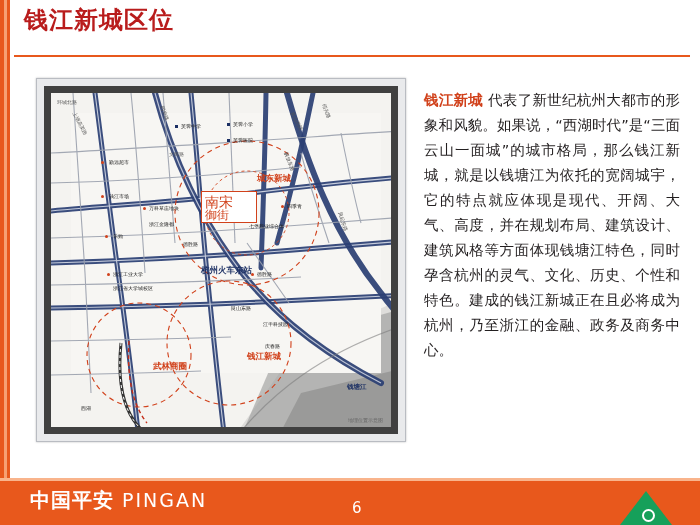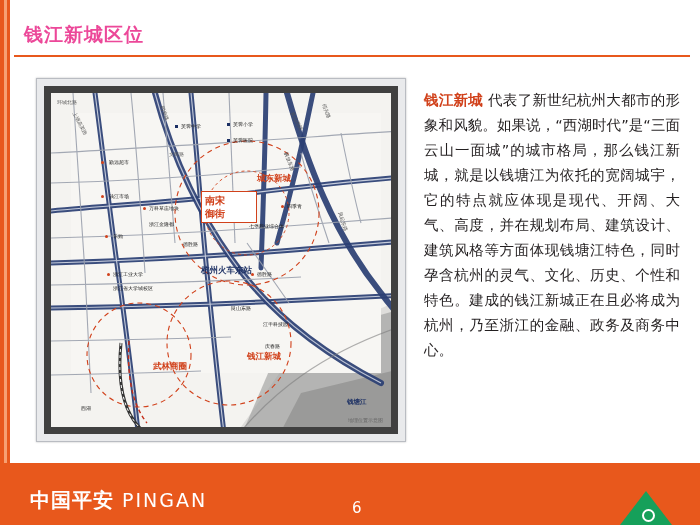--- a/index.html
+++ b/index.html
@@ -17,22 +17,22 @@
     position:absolute;left:0;top:0;width:10px;height:525px;
     background:#e8581c;
   }
   .left-bar-inner{
     position:absolute;left:4px;top:0;width:3px;height:525px;
     background:#f7a072;
   }
 
   
   .title{
-    position:absolute;left:24px;top:22px;
-    font-size:19px;font-weight:bold;color:#ec4899;
+    position:absolute;left:24px;top:4px;
+    font-size:24px;font-weight:bold;color:#b91c1c;
     letter-spacing:1px;
   }
   .title-rule{
     position:absolute;left:14px;top:55px;width:676px;height:2px;
     background:#e8581c;
   }
 
   
   .map-panel{
     position:absolute;left:36px;top:78px;width:368px;height:362px;
@@ -55,47 +55,47 @@
     letter-spacing:1px;
     pointer-events:none;
   }
 
   
   .mlab{position:absolute;font-size:5px;color:#222;white-space:nowrap;}
   .mlab.gray{color:#555;}
   .mlab.rot{transform-origin:left top;}
   .mlab-b{position:absolute;font-size:8.5px;font-weight:bold;color:#d1411b;white-space:nowrap;}
   .mlab-b2{position:absolute;font-size:8.5px;font-weight:bold;color:#1b2f63;white-space:nowrap;}
-  .mlab-m{position:absolute;font-size:6.5px;font-weight:bold;color:#1b2f63;white-space:nowrap;margin-top:15px;}
+  .mlab-m{position:absolute;font-size:6.5px;font-weight:bold;color:#1b2f63;white-space:nowrap;}
   .mdot{position:absolute;width:3px;height:3px;background:#d1411b;border-radius:50%;}
   .msq{position:absolute;width:3px;height:3px;background:#1b2f63;}
   .corner-note{position:absolute;right:8px;bottom:4px;font-size:5px;color:#666;}
 
   .logo-box{
     position:absolute;left:150px;top:98px;width:54px;height:30px;
     border:1.5px solid #d1411b;background:#fff;
   }
   .logo-box .lg1{
-    position:absolute;left:3px;top:2px;font-size:10px;font-weight:bold;color:#d1411b;letter-spacing:0px;
+    position:absolute;left:3px;top:2px;font-size:14px;font-weight:normal;color:#d1411b;letter-spacing:0px;
   }
   .logo-box .lg2{
-    position:absolute;left:3px;top:15px;font-size:10px;font-weight:bold;color:#d1411b;
+    position:absolute;left:3px;top:15px;font-size:12px;font-weight:normal;color:#d1411b;
   }
 
   
   .body-text{
     position:absolute;left:424px;top:88px;width:256px;
     font-size:14.5px;line-height:25px;color:#231f20;
     text-align:justify;
   }
   .body-text .hl{color:#d1411b;font-weight:bold;}
 
   
   .footer{
-    position:absolute;left:0;bottom:0;width:700px;height:62px;
+    position:absolute;left:0;bottom:0;width:700px;height:44px;
     background:#e8581c;
   }
   .footer-top{
     position:absolute;left:0;bottom:44px;width:700px;height:3px;background:#f9b48c;
   }
   .brand{
     position:absolute;left:30px;bottom:11px;
     font-size:20px;font-weight:bold;color:#fff;letter-spacing:1px;
   }
   .brand .en{font-weight:normal;font-size:19px;letter-spacing:2px;margin-left:8px;}

